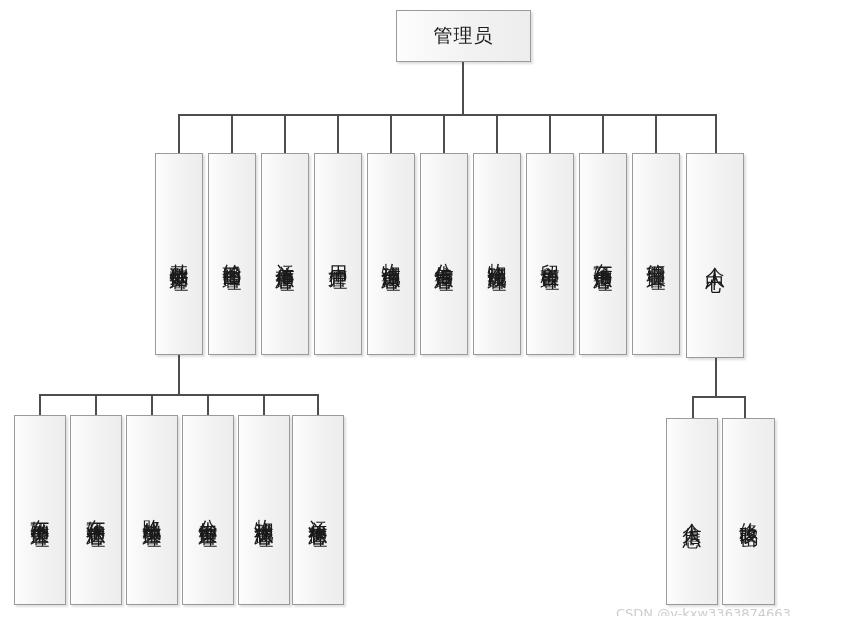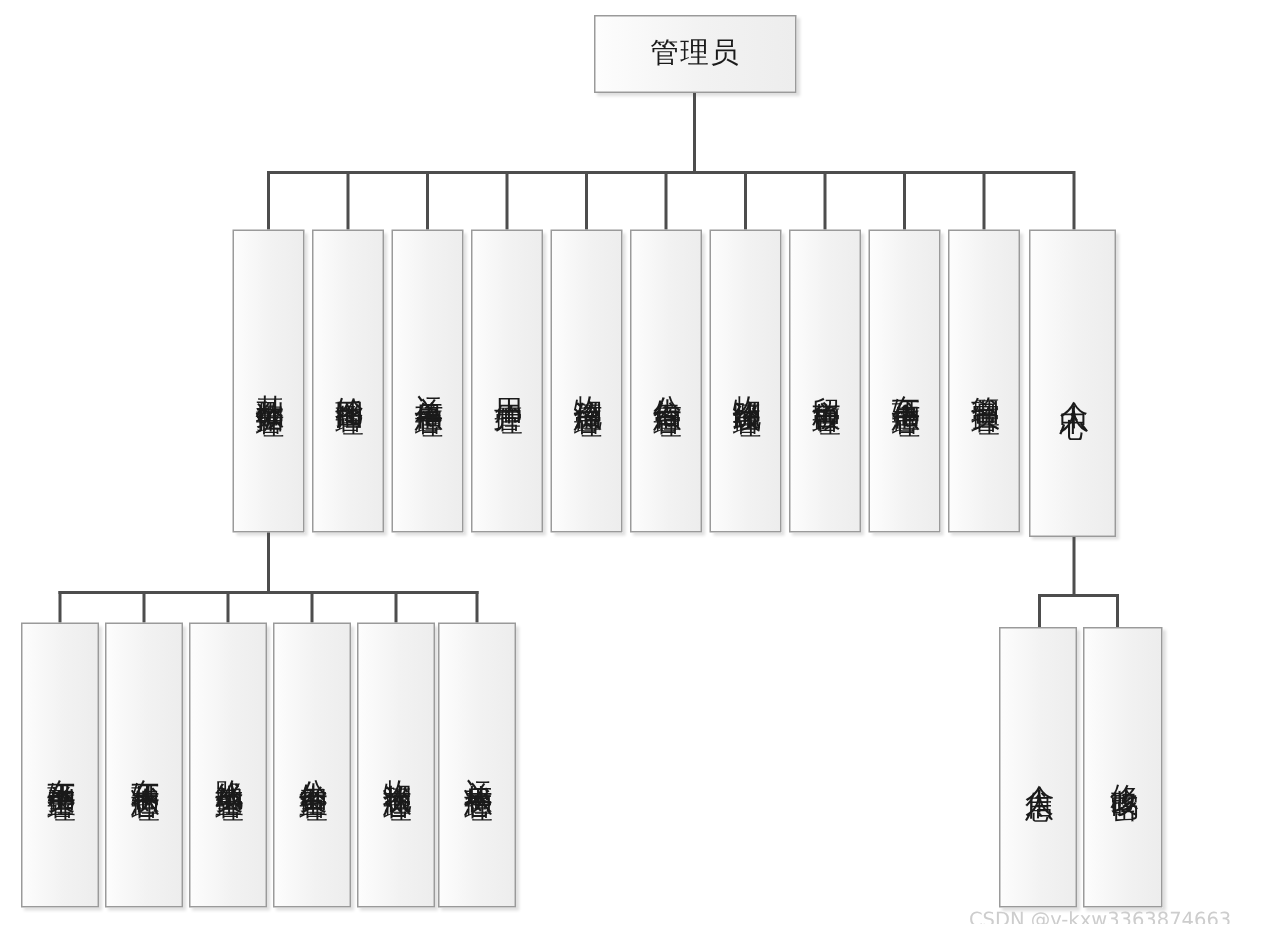--- a/index.html
+++ b/index.html
@@ -169,15 +169,15 @@
   <div class="line v" style="left:692px; top:396px; height:22px;"></div>
   <div class="line v" style="left:744px; top:396px; height:22px;"></div>
 
   <div class="node vert" style="left:666px; top:418px; width:52px; height:187px;">
     <span class="label">个人信息</span>
   </div>
   <div class="node vert" style="left:722px; top:418px; width:53px; height:187px;">
     <span class="label">修改密码</span>
   </div>
 
-  <div id="watermark" style="left:616px; top:606px;margin-left:30px;">CSDN @v-kxw3363874663</div>
+  <div id="watermark" style="left:616px; top:606px;">CSDN @v-kxw3363874663</div>
 
 </div>
 
 </body></html>

